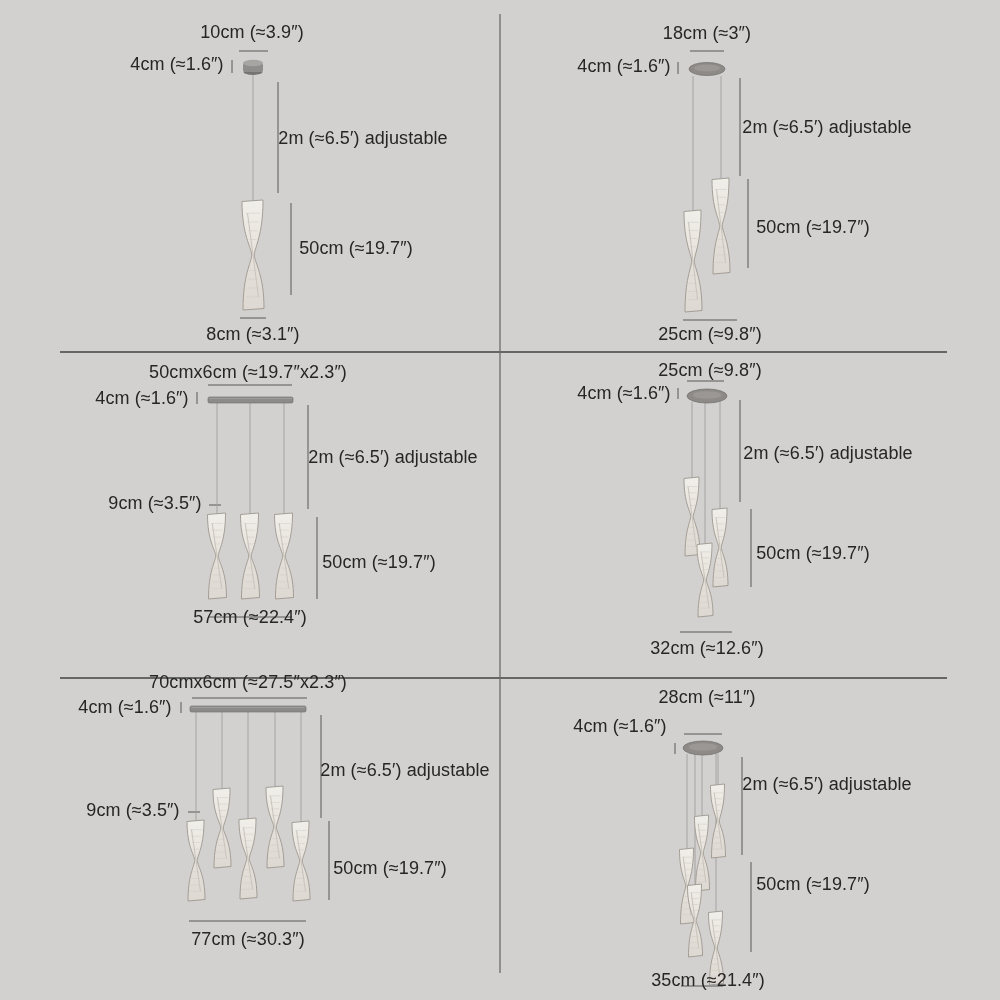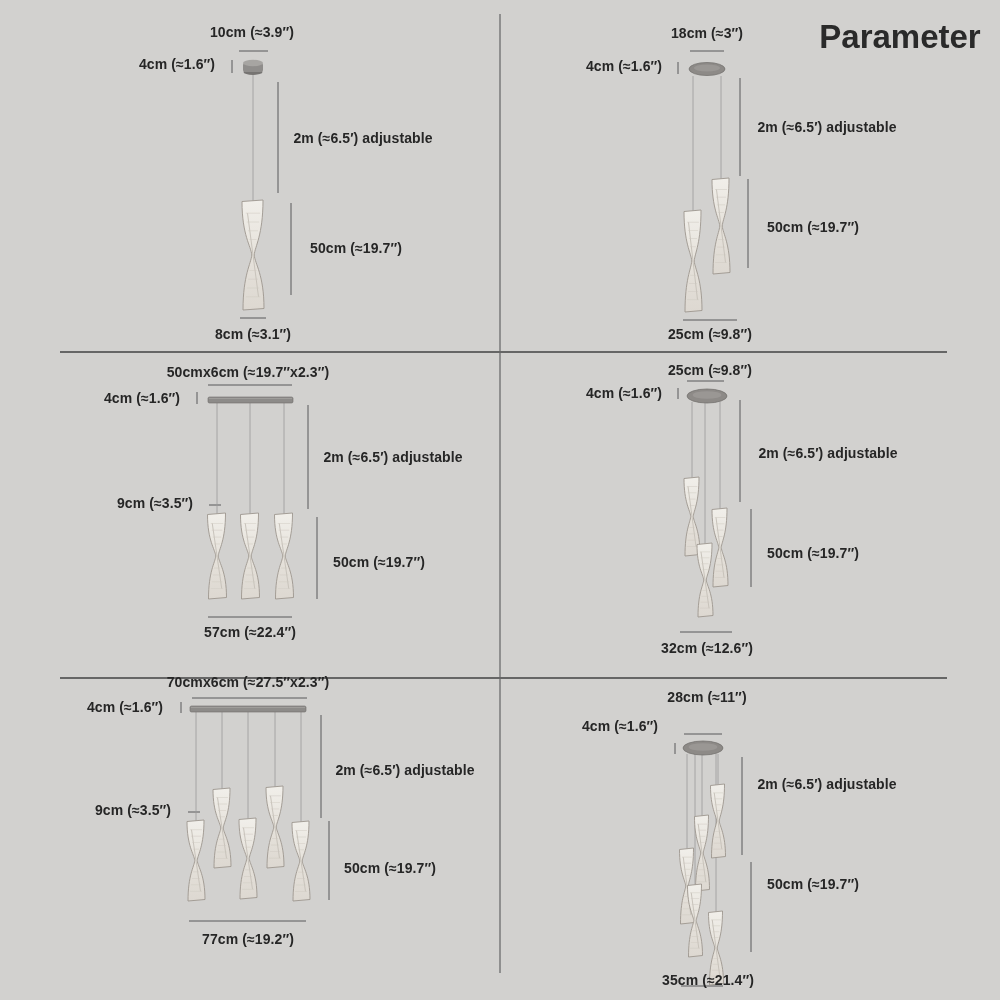--- a/index.html
+++ b/index.html
@@ -6,21 +6,21 @@
   body{
     width:1000px;height:1000px;
     font-family:"Liberation Sans","DejaVu Sans",sans-serif;
     background:#d2d1cf;
   }
   .stage{position:relative;width:1000px;height:1000px;overflow:hidden;background:#d2d1cf;}
   .panel{position:absolute;}
   .panel svg{position:absolute;left:0;top:0;width:100%;height:100%;display:block;}
   .lbl{
     position:absolute;transform:translate(-50%,-50%);
-    white-space:nowrap;font-size:14px;color:#262626;letter-spacing:.1px;font-weight:bold;
+    white-space:nowrap;font-size:18px;color:#262626;letter-spacing:.1px;
   }
   .page-title{
     position:absolute;left:900px;top:37px;transform:translate(-50%,-50%);
     font-size:33px;font-weight:600;color:#2a2a2a;white-space:nowrap;
   }
   .divider{position:absolute;background:#8f8f8f;}
   .divider.h{background:#666;height:1.5px;}
   
   .mline{stroke:#58585a;stroke-width:1;fill:none;}
   .cable{stroke:#9a9a9a;stroke-width:0.8;fill:none;}
@@ -37,21 +37,20 @@
   <svg class="defs-holder" aria-hidden="true">
     <defs>
       <linearGradient id="shadeGrad" x1="0" y1="0" x2="0" y2="1">
         <stop offset="0" stop-color="#f1efea"></stop>
         <stop offset="0.5" stop-color="#e6e2db"></stop>
         <stop offset="1" stop-color="#ddd8d1"></stop>
       </linearGradient>
     </defs>
   </svg>
 
-  <div class="page-title">Parameter</div>
 
   <div class="divider" style="left:499px;top:14px;width:2px;height:959px;"></div>
   <div class="divider h" style="left:60px;top:351px;width:887px;"></div>
   <div class="divider h" style="left:60px;top:677px;width:887px;"></div>
 
   <section class="panel" style="left:0;top:0;width:500px;height:352px;">
     <svg viewBox="0 0 500 352">
         <line x1="239" y1="51" x2="268" y2="51" class="mline"></line>
         <line x1="240" y1="318" x2="266" y2="318" class="mline"></line>
         <line x1="232" y1="60" x2="232" y2="73" class="mline"></line>
@@ -160,21 +159,21 @@
         <line x1="280.8823725675529" y1="216.04" x2="287.1176274324471" y2="216.04" class="rib"></line>
         <line x1="279.7221016005098" y1="222.92" x2="288.2778983994902" y2="222.92" class="rib"></line>
         <line x1="278.6848017528503" y1="229.8" x2="289.3151982471497" y2="229.8" class="rib"></line>
         <line x1="277.7283313268778" y1="236.68" x2="290.2716686731222" y2="236.68" class="rib"></line>
       </svg>
     <div class="lbl" style="left:248px;top:20px;">50cmx6cm (≈19.7″x2.3″)</div>
     <div class="lbl" style="left:142px;top:46px;">4cm (≈1.6″)</div>
     <div class="lbl" style="left:393px;top:105px;">2m (≈6.5′) adjustable</div>
     <div class="lbl" style="left:155px;top:151px;">9cm (≈3.5″)</div>
     <div class="lbl" style="left:379px;top:210px;">50cm (≈19.7″)</div>
-    <div class="lbl" style="left:250px;top:280px;">57cm (≈22.4″)</div>
+    <div class="lbl" style="left:250px;top:265px;">57cm (≈22.4″)</div>
   </section>
 
   <section class="panel" style="left:500px;top:352px;width:500px;height:326px;">
     <svg viewBox="0 0 500 326">
         <line x1="187" y1="29" x2="224" y2="29" class="mline"></line>
         <line x1="180" y1="280" x2="232" y2="280" class="mline"></line>
         <line x1="178" y1="36" x2="178" y2="47" class="mline"></line>
         <line x1="240" y1="48" x2="240" y2="150" class="mline"></line>
         <line x1="251" y1="157" x2="251" y2="235" class="mline"></line>
         <line x1="192" y1="50" x2="192" y2="126" class="cable"></line>
@@ -284,21 +283,21 @@
         <line x1="298.04645822189224" y1="216.2" x2="303.95354177810776" y2="216.2" class="rib"></line>
         <line x1="296.9472541478514" y1="222.6" x2="305.0527458521486" y2="222.6" class="rib"></line>
         <line x1="295.9645490290161" y1="229" x2="306.0354509709839" y2="229" class="rib"></line>
         <line x1="295.058419151779" y1="235.4" x2="306.941580848221" y2="235.4" class="rib"></line>
       </svg>
     <div class="lbl" style="left:248px;top:26px;">70cmx6cm (≈27.5″x2.3″)</div>
     <div class="lbl" style="left:125px;top:51px;">4cm (≈1.6″)</div>
     <div class="lbl" style="left:405px;top:114px;">2m (≈6.5′) adjustable</div>
     <div class="lbl" style="left:133px;top:154px;">9cm (≈3.5″)</div>
     <div class="lbl" style="left:390px;top:212px;">50cm (≈19.7″)</div>
-    <div class="lbl" style="left:248px;top:283px;">77cm (≈19.2″)</div>
+    <div class="lbl" style="left:248px;top:283px;">77cm (≈30.3″)</div>
   </section>
 
   <section class="panel" style="left:496px;top:678px;width:500px;height:366px;">
     <svg viewBox="0 0 500 322">
         <line x1="188" y1="34" x2="226" y2="34" class="mline"></line>
         <line x1="185" y1="286" x2="227" y2="286" class="mline"></line>
         <line x1="179" y1="43" x2="179" y2="54" class="mline"></line>
         <line x1="246" y1="57" x2="246" y2="155" class="mline"></line>
         <line x1="255" y1="162" x2="255" y2="252" class="mline"></line>
         <line x1="222" y1="54" x2="222" y2="85" class="cable"></line>

